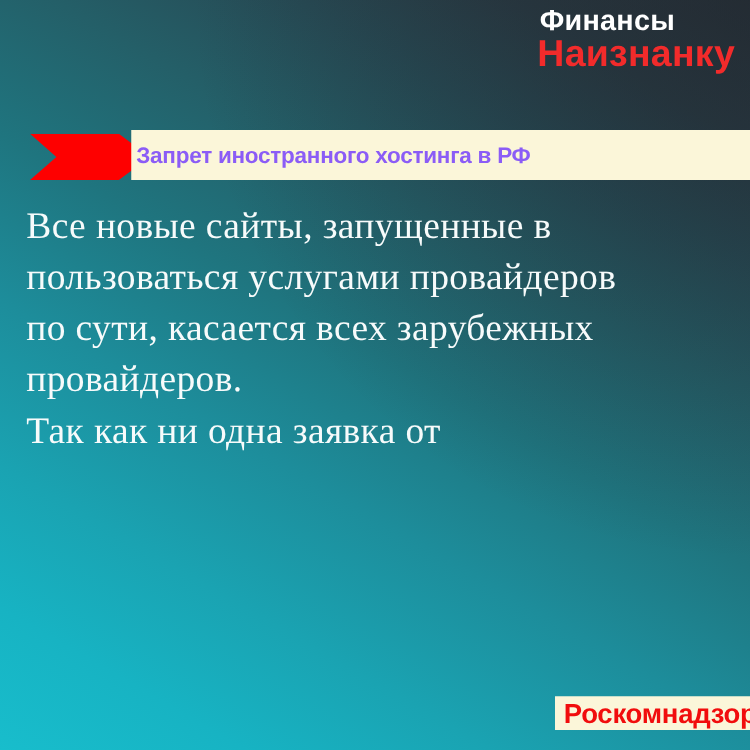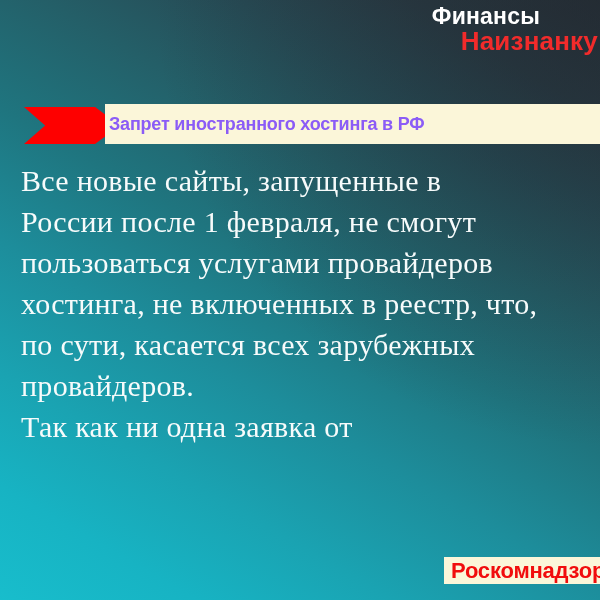--- a/index.html
+++ b/index.html
@@ -61,24 +61,24 @@
     font-size: 23px;
     letter-spacing: 0.2px;
     color: #ffffff;
     padding-right: 60px;
     margin-left: 24px;
   }
   .brand-line2 {
     display: block;
     font-family: "Liberation Sans", sans-serif;
     font-weight: bold;
-    font-size: 26px;
+    font-size: 30px;
     letter-spacing: 0.2px;
     color: #f22b2b;
-    padding-right: 2px;
+    padding-right: 12px;
   }
 
   
   .headline-row {
     position: absolute;
     left: 0;
     top: 104px;
     width: 600px;
     height: 42px;
     z-index: 5;
@@ -164,23 +164,21 @@
 
   <div class="headline-row">
     <div class="arrow-flag"></div>
     <div class="headline-box">
       <span class="headline-text">Запрет иностранного хостинга в РФ</span>
     </div>
   </div>
 
   <div class="body-copy">
     <div class="body-line">Все новые сайты, запущенные в</div>
-    <div class="body-line">России после 1 февраля, не смогут</div>
     <div class="body-line">пользоваться услугами провайдеров</div>
-    <div class="body-line">хостинга, не включенных в реестр, что,</div>
     <div class="body-line">по сути, касается всех зарубежных</div>
     <div class="body-line">провайдеров.</div>
     <div class="body-line">Так как ни одна заявка от</div>
   </div>
 
   <div class="footer-badge">
     <span class="footer-badge-text">Роскомнадзор</span>
   </div>
 
 </div>

